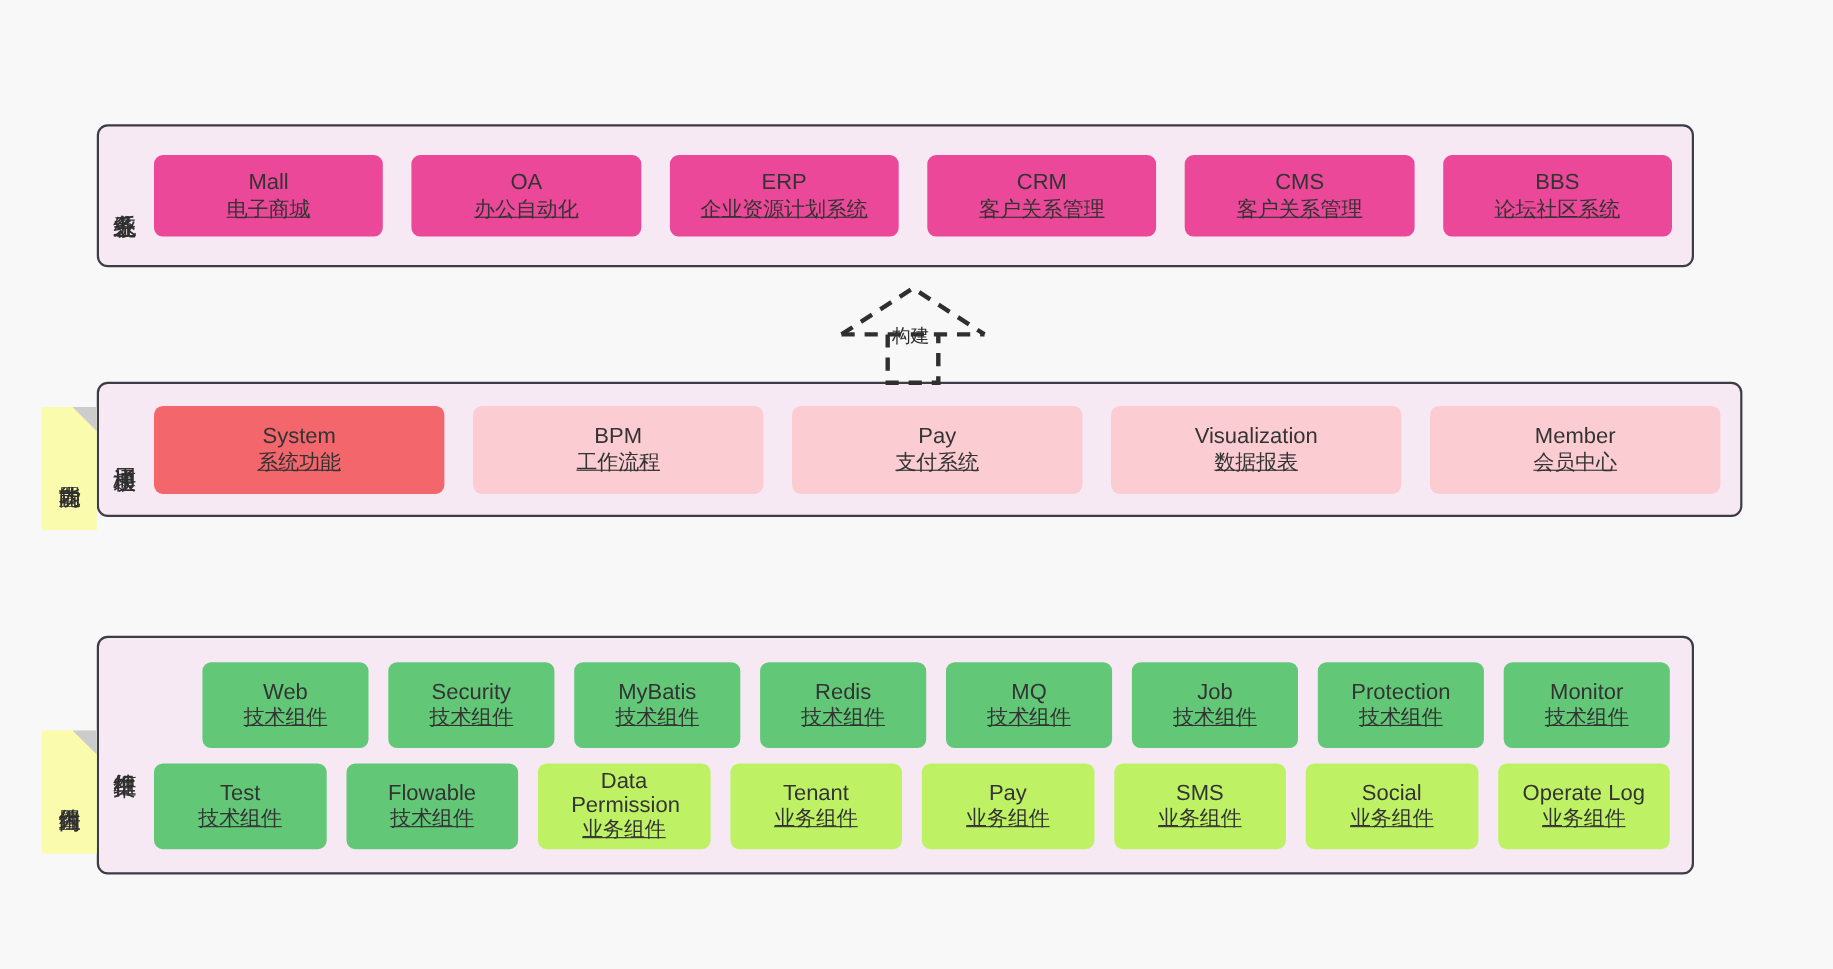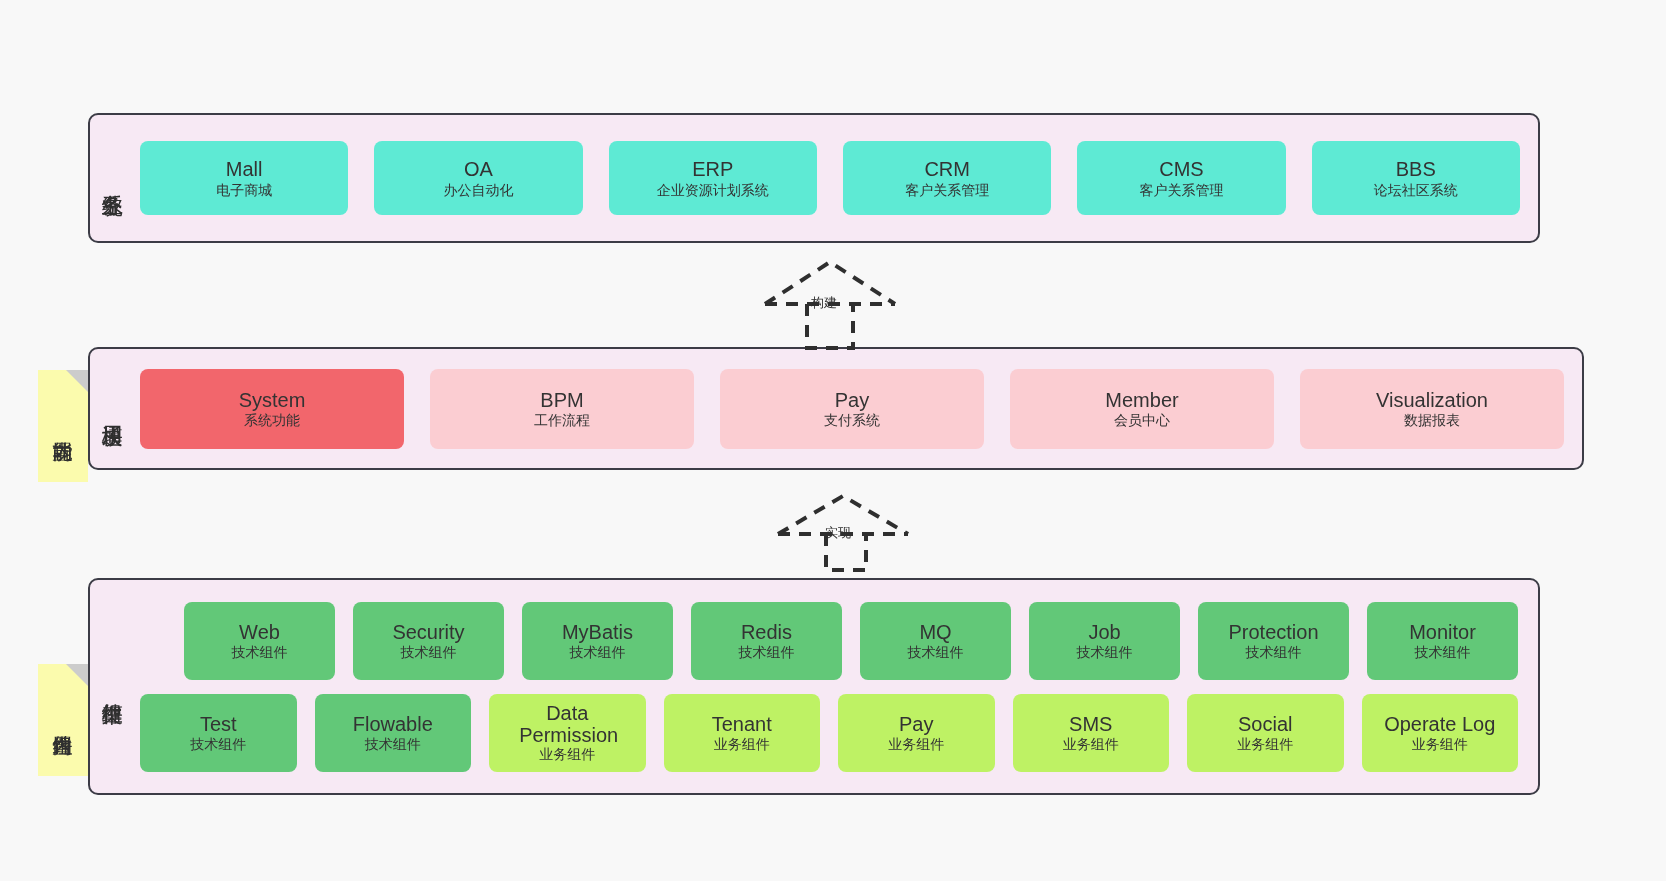--- a/index.html
+++ b/index.html
@@ -74,24 +74,25 @@
     text-align: center;
     box-sizing: border-box;
     padding: 6px 4px;
     line-height: 1.22;
   }
   .node .n-title {
     font-size: 20px;
     color: #333333;
   }
   .node .n-sub {
-    font-size: 14px;
+    font-size: 19px;
     color: #333333;
-  }
-  .node.blue   { background: #5eead4; }
+    text-decoration: underline;
+  }
+  .node.blue   { background: #ec4899; }
   .node.red    { background: #f2666c; }
   .node.pink   { background: #fbcdd2; }
   .node.green  { background: #62c878; }
   .node.lgreen { background: #bef264; }
 
   
   .layer-business .node { height: 74px; }
   .layer-common   .node { height: 80px; }
   .layer-frame    .node { height: 78px; }
 
@@ -121,21 +122,21 @@
     border-top: 22px solid #cccccc;
   }
 
   
   .arrow {
     position: absolute;
     z-index: 2;
   }
   .arrow .a-label {
     position: absolute;
-    font-size: 13px;
+    font-size: 17px;
     color: #2f2f2f;
     white-space: nowrap;
     background: transparent;
   }
 </style>
 </head>
 <body>
 
 <div class="canvas">
 
@@ -197,39 +198,31 @@
         </div>
         <div class="node pink">
           <span class="n-title">BPM</span>
           <span class="n-sub">工作流程</span>
         </div>
         <div class="node pink">
           <span class="n-title">Pay</span>
           <span class="n-sub">支付系统</span>
         </div>
         <div class="node pink">
+          <span class="n-title">Visualization</span>
+          <span class="n-sub">数据报表</span>
+        </div>
+        <div class="node pink">
           <span class="n-title">Member</span>
           <span class="n-sub">会员中心</span>
         </div>
-        <div class="node pink">
-          <span class="n-title">Visualization</span>
-          <span class="n-sub">数据报表</span>
-        </div>
       </div>
     </div>
   </div>
 
-  <div class="arrow" style="left:768px; top:492px; width:150px; height:80px;">
-    <svg width="150" height="80" viewBox="0 0 150 80">
-      <path d="M 10 42 L 75 4 L 140 42" fill="none" stroke="#2f2f2f" stroke-width="4" stroke-dasharray="12,9" stroke-linecap="butt"></path>
-      <path d="M 10 42 L 140 42" fill="none" stroke="#2f2f2f" stroke-width="4" stroke-dasharray="12,9"></path>
-      <path d="M 58 42 L 58 78 L 98 78 L 98 42" fill="none" stroke="#2f2f2f" stroke-width="4" stroke-dasharray="12,9"></path>
-    </svg>
-    <span class="a-label" style="left:57px; top:32px;">实现</span>
-  </div>
 
   <div class="note" style="left:38px; top:664px; width:50px; height:112px;">
     <span class="fold"></span>
     <span>内置组件</span>
   </div>
 
   <div class="layer layer-frame" style="left:88px; top:578px; width:1452px; height:217px;">
     <div class="layer-title">框架组件</div>
     <div class="layer-body" style="gap:14px; padding-right:20px;">
 

